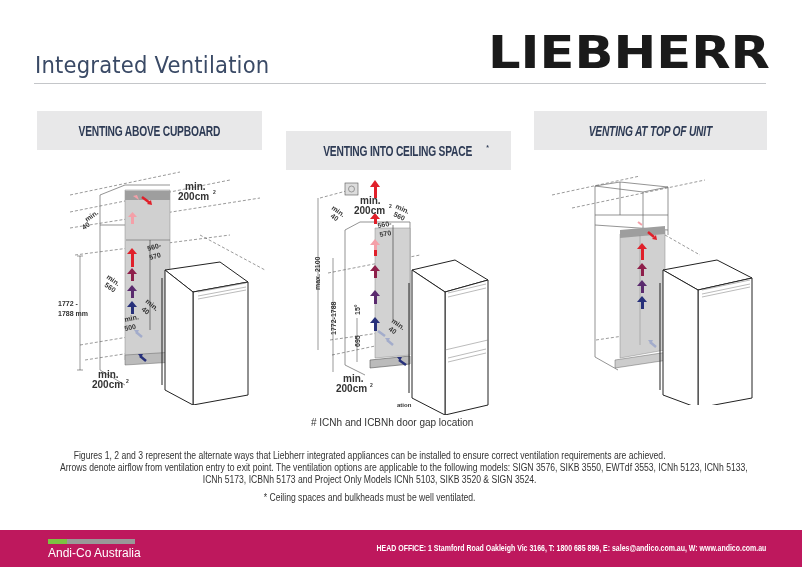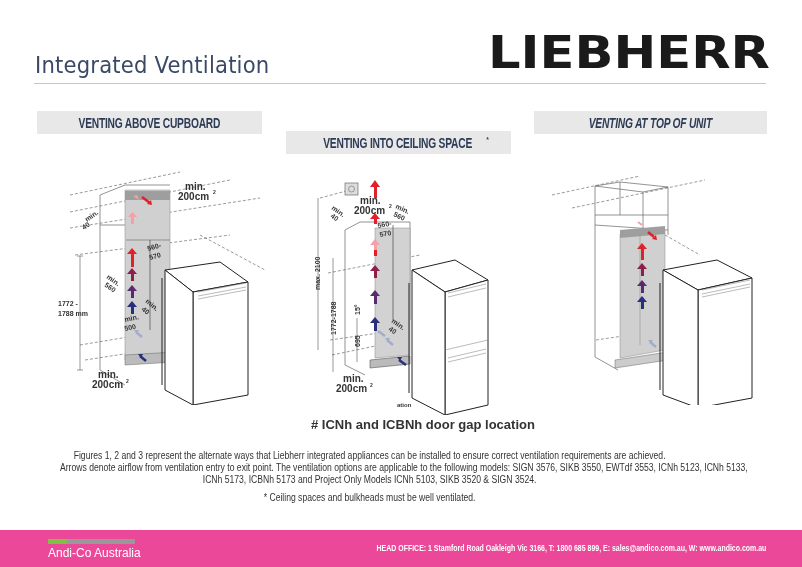--- a/index.html
+++ b/index.html
@@ -1,30 +1,30 @@
 <!DOCTYPE html>
 <html><head>
 <meta charset="utf-8">
 <style>
   * { margin:0; padding:0; box-sizing:border-box; }
   html, body { width:802px; height:567px; background:#fff; overflow:hidden; }
   body { position:relative; font-family:"Liberation Sans", sans-serif; color:#2b2b2b; }
   .title { position:absolute; left:35px; top:52px; font-size:23px; font-weight:300; color:#3a4a66; letter-spacing:0.2px; font-family:"DejaVu Sans", sans-serif; font-weight:normal; transform:scaleX(0.92); transform-origin:left; }
   .title-rule { position:absolute; left:34px; top:83px; width:732px; height:1px; background:#c4c6c9; }
   .logo { position:absolute; left:488px; top:31px; width:282px; height:40px; }
-  .section-tab { position:absolute; top:111px; height:23px; background:#e8e8e9; display:flex; align-items:center; justify-content:center; font-family:"Liberation Sans", sans-serif; font-weight:bold; font-size:14.5px; color:#2e3b55; letter-spacing:-0.3px; transform-origin:center; }
+  .section-tab { position:absolute; top:111px; height:39px; background:#e8e8e9; display:flex; align-items:center; justify-content:center; font-family:"Liberation Sans", sans-serif; font-weight:bold; font-size:14.5px; color:#2e3b55; letter-spacing:-0.3px; transform-origin:center; }
   .section-tab span { display:inline-block; transform:scaleX(0.84); white-space:nowrap; }
   .section-tab sup { font-size:8px; vertical-align:super; }
   .diagram { position:absolute; }
   .body-text { position:absolute; left:60px; top:450px; width:720px; font-size:10px; line-height:12px; color:#333; font-family:"Liberation Sans", sans-serif;text-align:center; }
   .body-text p { white-space:nowrap; transform:scaleX(0.86); transform-origin:left; }
   .body-text .note { margin-top:6px; }
-  .caption { position:absolute; left:311px; top:417px; font-size:13px; font-weight:bold; color:#333; white-space:nowrap; }
+  .caption { position:absolute; left:311px; top:417px; font-size:10px; font-weight:normal; color:#333; white-space:nowrap; }
   .ation { position:absolute; left:397px; top:402px; font-size:6px; font-weight:bold; color:#333; }
-  .footer { position:absolute; left:0; top:530px; width:802px; height:37px; background:#ec4899; }
+  .footer { position:absolute; left:0; top:530px; width:802px; height:37px; background:#be185d; }
   .footer .bar-green { position:absolute; left:48px; top:9px; width:19px; height:5px; background:#7dc242; }
   .footer .bar-gray { position:absolute; left:67px; top:9px; width:68px; height:5px; background:#9a9898; }
   .footer .brand { position:absolute; left:48px; top:16px; font-size:12px; color:#fff; font-family:"Liberation Sans", sans-serif; }
   .footer .contact { position:absolute; right:36px; top:13px; font-size:8.5px; font-weight:bold; color:#fff; white-space:nowrap; transform:scaleX(0.82); transform-origin:right; }
   svg text { font-family:"Liberation Sans", sans-serif; }
 </style>
 </head>
 <body>
 
 <div class="title">Integrated Ventilation</div>

